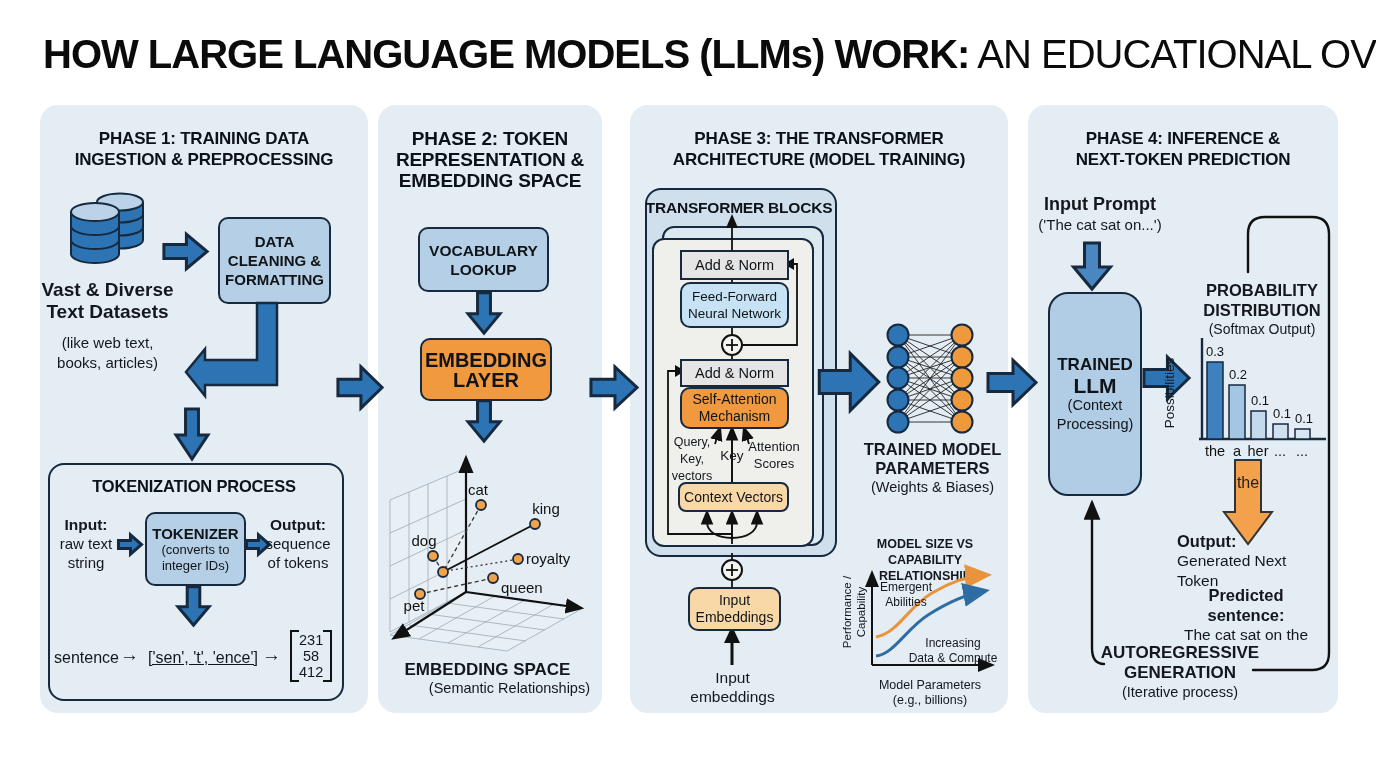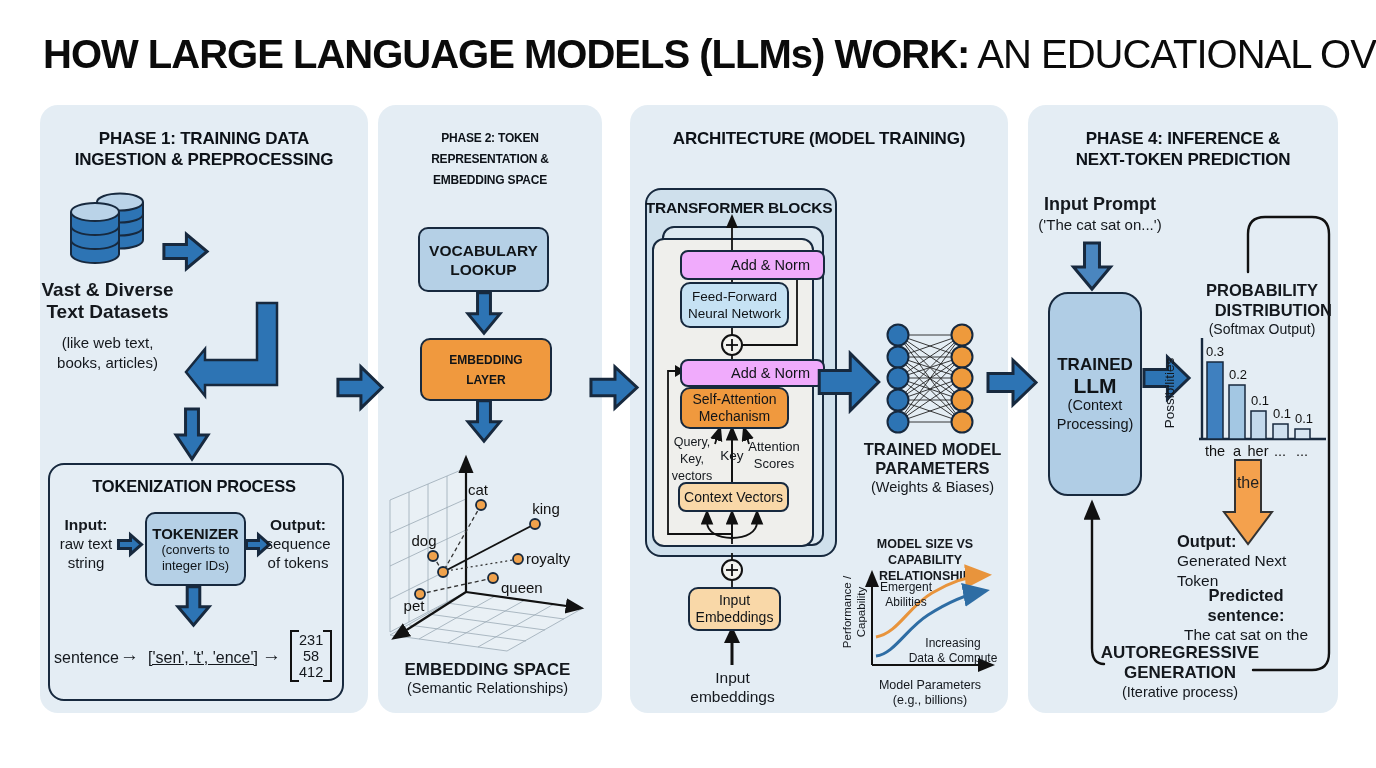--- a/index.html
+++ b/index.html
@@ -5,21 +5,21 @@
   html,body{margin:0;padding:0;background:#fff;}
   #root{position:relative;width:1376px;height:768px;background:#ffffff;overflow:hidden;
         font-family:"Liberation Sans",sans-serif;color:#14181d;}
   .abs{position:absolute;}
   .panel{position:absolute;background:#e4edf4;border-radius:18px;}
   .hd{position:absolute;font-weight:bold;text-align:center;color:#0d1218;letter-spacing:-0.2px;line-height:21px;font-size:17px;}
   .box{position:absolute;border:2.5px solid #17293e;border-radius:10px;display:flex;flex-direction:column;
        align-items:center;justify-content:center;text-align:center;color:#101418;font-weight:bold;}
   .blue{background:#b5d0e6;}
   .orangebg{background:#f0993e;}
-  .yellowbg{background:#f0abfc;border-radius:8px;padding-left:36px;}
+  .yellowbg{background:#e5e5e5;border-radius:0;}
   .peachbg{background:#f9d8a8;}
   .ffnbg{background:#c6e2f4;}
   .txt{position:absolute;text-align:center;line-height:19px;}
   .b{font-weight:bold;}
   svg{font-family:"Liberation Sans",sans-serif;position:absolute;overflow:visible;}
   .idmat{position:absolute;padding:2px 9px;font-size:14.5px;line-height:16px;text-align:center;}
   .idmat::before{content:"";position:absolute;left:0;top:0;bottom:0;width:7px;border:2.2px solid #111;border-right:none;}
   .idmat::after{content:"";position:absolute;right:0;top:0;bottom:0;width:7px;border:2.2px solid #111;border-left:none;}
   .rot{transform:rotate(-90deg);transform-origin:0 0;}
 </style>
@@ -71,20 +71,25 @@
     <div class="b" style="font-size:19px;line-height:22px;">Vast &amp; Diverse</div>
     <div class="b" style="font-size:19px;line-height:22px;">Text Datasets</div>
     <div style="font-size:15px;line-height:20px;margin-top:10px;">(like web text,</div>
     <div style="font-size:15px;line-height:20px;">books, articles)</div>
   </div>
 
   <svg class="barrow" style="left:163px;top:231px;width:45px;height:41px;" viewBox="0 0 100 100" preserveAspectRatio="none">
     <polygon points="2,33 52,33 52,8 98,50 52,92 52,67 2,67" fill="#2d74b4" stroke="#17293e" stroke-width="3" vector-effect="non-scaling-stroke"></polygon>
   </svg>
 
+  <div class="box blue" style="left:218px;top:217px;width:109px;height:83px;font-size:15px;line-height:19px;">
+    <div>DATA</div>
+    <div>CLEANING &amp;</div>
+    <div>FORMATTING</div>
+  </div>
 
   <svg style="left:185px;top:303px;" width="100" height="100" viewBox="0 0 100 100">
     <path d="M72,0 L92,0 L92,82 L20,82 L20,93 L1,69 L20,46 L20,57 L72,57 Z" fill="#2d74b4" stroke="#17293e" stroke-width="2.5"></path>
   </svg>
   <svg class="barrow" style="left:173px;top:408px;width:38px;height:52px;" viewBox="0 0 100 100" preserveAspectRatio="none">
     <polygon points="33,2 67,2 67,52 92,52 50,98 8,52 33,52" fill="#2d74b4" stroke="#17293e" stroke-width="3" vector-effect="non-scaling-stroke"></polygon>
   </svg>
 
   <div class="abs" style="left:48px;top:463px;width:292px;height:234px;border:2.5px solid #17293e;border-radius:16px;"></div>
   <div class="hd" style="left:48px;top:476px;width:292px;font-size:16.5px;">TOKENIZATION PROCESS</div>
@@ -126,36 +131,36 @@
   <div class="idmat" style="left:290px;top:630px;">
     <div>231</div>
     <div>58</div>
     <div>412</div>
   </div>
 
   <svg class="barrow" style="left:337px;top:363px;width:46px;height:49px;" viewBox="0 0 100 100" preserveAspectRatio="none">
     <polygon points="2,33 52,33 52,8 98,50 52,92 52,67 2,67" fill="#2d74b4" stroke="#17293e" stroke-width="3" vector-effect="non-scaling-stroke"></polygon>
   </svg>
 
-  <div class="hd" style="left:388px;top:128px;width:204px;font-size:12px;">
+  <div class="hd" style="left:388px;top:128px;width:204px;font-size:19px;">
     <div>PHASE 2: TOKEN</div>
     <div>REPRESENTATION &amp;</div>
     <div>EMBEDDING SPACE</div>
   </div>
 
   <div class="box blue" style="left:418px;top:227px;width:127px;height:61px;font-size:15.5px;line-height:19px;">
     <div>VOCABULARY</div>
     <div>LOOKUP</div>
   </div>
 
   <svg class="barrow" style="left:465px;top:292px;width:38px;height:42px;" viewBox="0 0 100 100" preserveAspectRatio="none">
     <polygon points="33,2 67,2 67,52 92,52 50,98 8,52 33,52" fill="#2d74b4" stroke="#17293e" stroke-width="3" vector-effect="non-scaling-stroke"></polygon>
   </svg>
 
-  <div class="box orangebg" style="left:420px;top:338px;width:128px;height:59px;font-size:12px;line-height:20px;">
+  <div class="box orangebg" style="left:420px;top:338px;width:128px;height:59px;font-size:20px;line-height:20px;">
     <div>EMBEDDING</div>
     <div>LAYER</div>
   </div>
 
   <svg class="barrow" style="left:465px;top:400px;width:38px;height:42px;" viewBox="0 0 100 100" preserveAspectRatio="none">
     <polygon points="33,2 67,2 67,52 92,52 50,98 8,52 33,52" fill="#2d74b4" stroke="#17293e" stroke-width="3" vector-effect="non-scaling-stroke"></polygon>
   </svg>
 
   <svg style="left:380px;top:442px;" width="215" height="212" viewBox="0 0 215 212">
 
@@ -186,28 +191,29 @@
     <text x="98" y="53" font-size="15" text-anchor="middle" fill="#111">cat</text>
     <text x="166" y="72" font-size="15" text-anchor="middle" fill="#111">king</text>
     <text x="44" y="104" font-size="15" text-anchor="middle" fill="#111">dog</text>
     <text x="146" y="122" font-size="15" text-anchor="start" fill="#111">royalty</text>
     <text x="121" y="151" font-size="15" text-anchor="start" fill="#111">queen</text>
     <text x="34" y="169" font-size="15" text-anchor="middle" fill="#111">pet</text>
   </svg>
 
   <div class="txt" style="left:385px;top:660px;width:205px;">
     <div class="b" style="font-size:17px;">EMBEDDING SPACE</div>
-    <div style="font-size:14.5px;">(Semantic Relationships)</div>
+    <div style="font-size:14.5px;text-align:right;">(Semantic Relationships)</div>
   </div>
 
   <svg class="barrow" style="left:590px;top:363px;width:48px;height:49px;" viewBox="0 0 100 100" preserveAspectRatio="none">
     <polygon points="2,33 52,33 52,8 98,50 52,92 52,67 2,67" fill="#2d74b4" stroke="#17293e" stroke-width="3" vector-effect="non-scaling-stroke"></polygon>
   </svg>
 
   <div class="hd" style="left:650px;top:128px;width:338px;">
+    <div>PHASE 3: THE TRANSFORMER</div>
     <div>ARCHITECTURE (MODEL TRAINING)</div>
   </div>
 
   <div class="abs" style="left:645px;top:188px;width:188px;height:365px;background:#cfe0ec;border:2.5px solid #17293e;border-radius:16px;"></div>
   <div class="hd" style="left:645px;top:197px;width:188px;font-size:15.5px;">TRANSFORMER BLOCKS</div>
   <div class="abs" style="left:662px;top:226px;width:158px;height:316px;background:#dde9f1;border:2px solid #17293e;border-radius:12px;"></div>
   <div class="abs" style="left:652px;top:238px;width:158px;height:305px;background:#efefec;border:2px solid #17293e;border-radius:12px;"></div>
 
   <svg style="left:645px;top:188px;" width="188" height="365" viewBox="0 0 188 365">
     <line x1="87" y1="30" x2="87" y2="356" stroke="#111" stroke-width="1.8"></line>
@@ -364,21 +370,21 @@
     <div style="font-size:14.5px;font-weight:normal;line-height:19px;">(Context</div>
     <div style="font-size:14.5px;font-weight:normal;line-height:19px;">Processing)</div>
   </div>
 
   <svg class="barrow" style="left:1143px;top:353px;width:47px;height:50px;" viewBox="0 0 100 100" preserveAspectRatio="none">
     <polygon points="2,33 52,33 52,8 98,50 52,92 52,67 2,67" fill="#2d74b4" stroke="#17293e" stroke-width="3" vector-effect="non-scaling-stroke"></polygon>
   </svg>
 
   <div class="txt" style="left:1192px;top:280px;width:140px;">
     <div class="b" style="font-size:16.5px;line-height:20px;">PROBABILITY</div>
-    <div class="b" style="font-size:16.5px;line-height:20px;text-align:right;">DISTRIBUTION</div>
+    <div class="b" style="font-size:16.5px;line-height:20px;">DISTRIBUTION</div>
     <div style="font-size:14px;line-height:18px;">(Softmax Output)</div>
   </div>
 
   <div class="txt rot" style="left:1160px;top:452px;width:118px;font-size:13.5px;">Possibilities</div>
   <svg style="left:1192px;top:336px;" width="140" height="126" viewBox="0 0 140 126">
     <line x1="10" y1="2" x2="10" y2="103" stroke="#17293e" stroke-width="2.4"></line>
     <line x1="7" y1="103" x2="134" y2="103" stroke="#17293e" stroke-width="2.4"></line>
     <rect x="15" y="26" width="16" height="77" fill="#3f80bf" stroke="#17293e" stroke-width="1.5"></rect>
     <rect x="37" y="49" width="16" height="54" fill="#a3c7e3" stroke="#17293e" stroke-width="1.5"></rect>
     <rect x="59" y="75" width="15" height="28" fill="#c3d9ec" stroke="#17293e" stroke-width="1.5"></rect>

